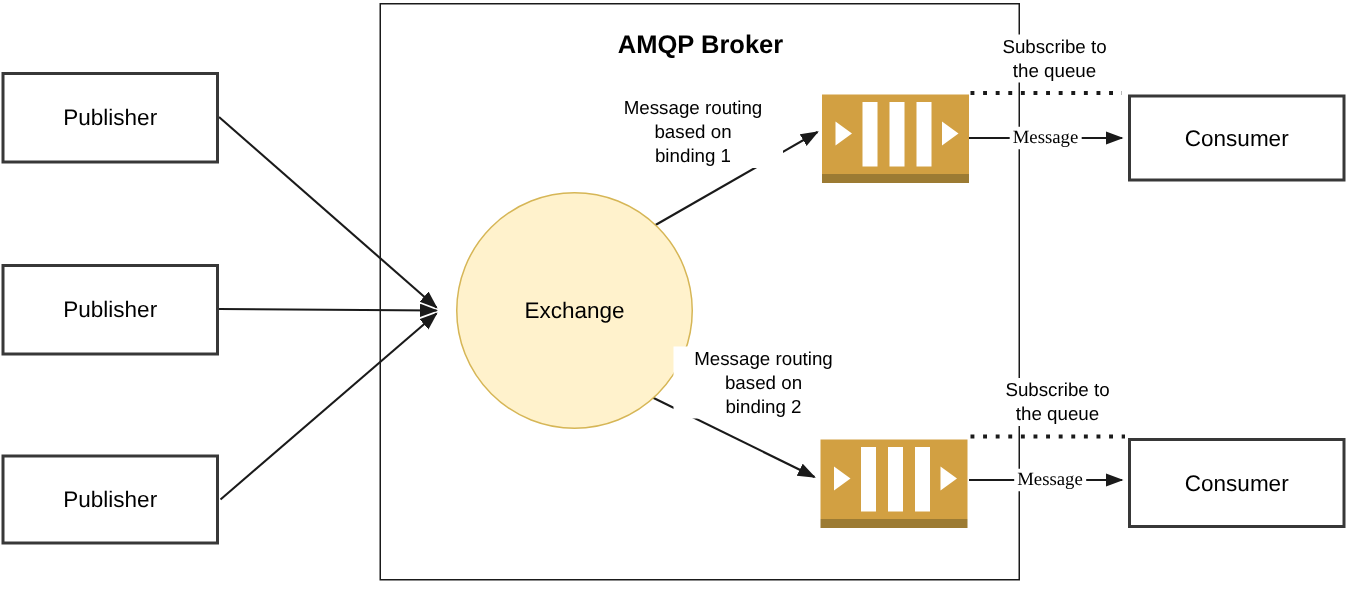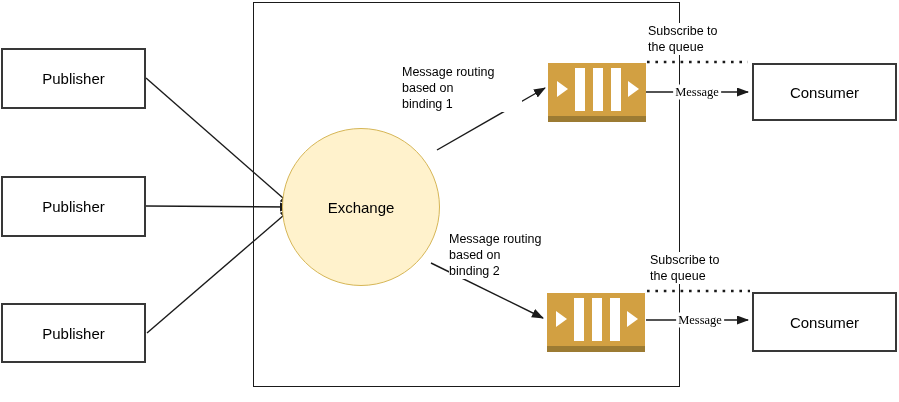--- a/index.html
+++ b/index.html
@@ -21,40 +21,40 @@
     position:absolute;background:#fff;border:2px solid #383838;
     display:flex;align-items:center;justify-content:center;
     font-size:15px;text-align:center;
   }
   .pub1{left:1px;top:48px;width:145px;height:61px;}
   .pub2{left:1px;top:176px;width:145px;height:61px;}
   .pub3{left:1px;top:303px;width:145px;height:60px;}
   .cons1{left:752px;top:63px;width:145px;height:58px;}
   .cons2{left:752px;top:292px;width:145px;height:60px;}
   .exchange{
-    position:absolute;left:282px;top:128px;width:158px;height:158px;
+    position:absolute;left:304px;top:128px;width:158px;height:158px;
     border-radius:50%;background:var(--exchange-fill,#FFF2CC);
     border:1.5px solid var(--exchange-stroke,#D6B656);
     display:flex;align-items:center;justify-content:center;font-size:15px;
   }
   .queue{position:absolute;width:98px;height:59px;}
   .q1{left:548px;top:63px;}
   .q2{left:547px;top:293px;}
   .queue .body{position:absolute;left:0;top:0;width:98px;height:53px;background:var(--queue-fill,#D2A042);}
   .queue .shadow{position:absolute;left:0;top:53px;width:98px;height:6px;background:var(--queue-shadow,#9C7B33);}
   .queue .bar{position:absolute;top:5px;width:10px;height:43px;background:#fff;}
   .queue .b1{left:27px;} .queue .b2{left:45px;} .queue .b3{left:63px;}
   .queue .tri{
     position:absolute;top:18px;width:0;height:0;
     border-top:8px solid transparent;border-bottom:8px solid transparent;
     border-left:11px solid #fff;
   }
   .queue .tin{left:9px;} .queue .tout{left:80px;}
   .note{
-    position:absolute;font-size:12.5px;line-height:16px;
+    position:absolute;font-size:12.5px;line-height:16px;text-align:center;
     white-space:pre-line;background:#fff;
   }
   .note-publishing{left:136px;top:147px;width:112px;}
   .note-routing1{left:402px;top:64px;width:120px;}
   .note-routing2{left:449px;top:231px;width:120px;}
   .note-subscribe1{left:648px;top:23px;width:110px;}
   .note-subscribe2{left:650px;top:252px;width:110px;}
   .inline-label{
     position:absolute;font-size:12.5px;background:#fff;padding:0 2px;
     transform:translate(-50%,-50%);white-space:nowrap;font-family:Liberation Serif, serif;
@@ -81,20 +81,21 @@
     <line class="edge" x1="146" y1="206" x2="291" y2="207" marker-end="url(#arrow)"></line>
     <line class="edge" x1="147" y1="333" x2="291" y2="209" marker-end="url(#arrow)"></line>
     <line class="edge" x1="437" y1="150" x2="545" y2="88" marker-end="url(#arrow)"></line>
     <line class="edge" x1="431" y1="263" x2="543" y2="318" marker-end="url(#arrow)"></line>
     <line class="edge" x1="646" y1="92" x2="748" y2="92" marker-end="url(#arrow)"></line>
     <line class="edge" x1="646" y1="320" x2="748" y2="320" marker-end="url(#arrow)"></line>
     <line class="dotted" x1="647" y1="62" x2="748" y2="62"></line>
     <line class="dotted" x1="647" y1="291" x2="750" y2="291"></line>
   </svg>
 
+  <div class="broker-title">AMQP Broker</div>
 
   <div class="node pub1">
     <span>Publisher</span>
   </div>
   <div class="node pub2">
     <span>Publisher</span>
   </div>
   <div class="node pub3">
     <span>Publisher</span>
   </div>

